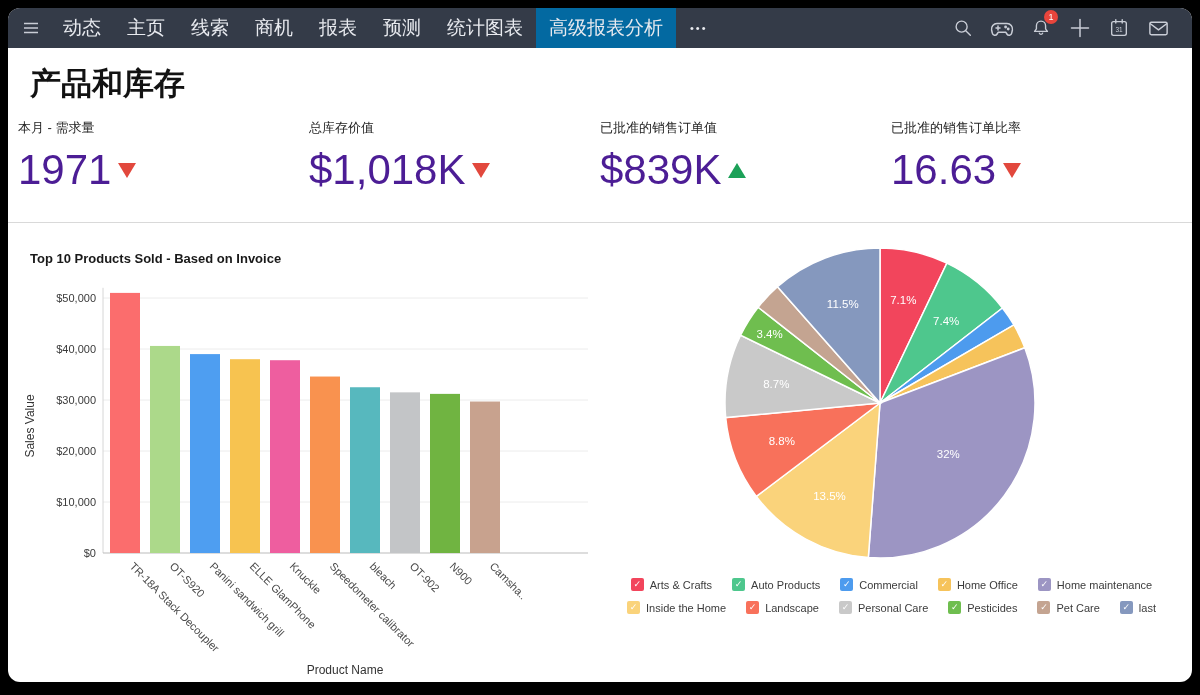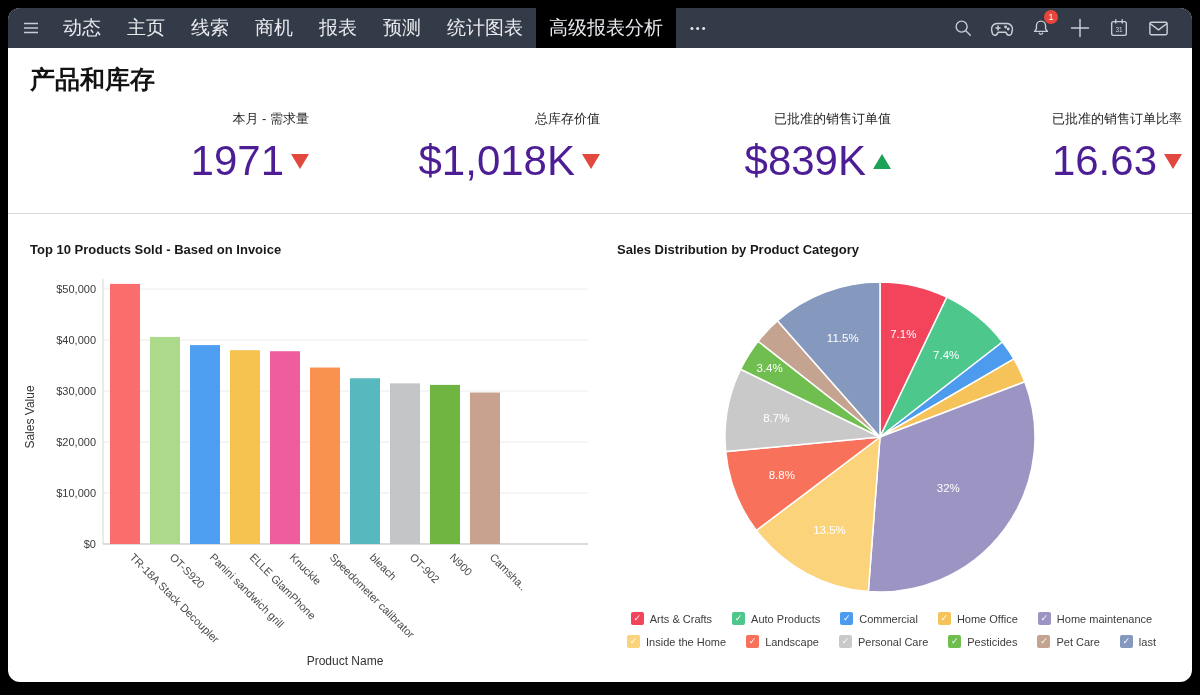--- a/index.html
+++ b/index.html
@@ -5,31 +5,31 @@
   * { margin:0; padding:0; box-sizing:border-box; }
   html,body { width:1200px; height:695px; background:#000; font-family:"Liberation Sans", sans-serif; overflow:hidden; }
   .window { position:absolute; left:8px; top:8px; right:8px; bottom:13px; background:#fff; border-radius:12px; overflow:hidden; }
 
   
   .navbar { height:40px; background:#343b48; display:flex; align-items:stretch; color:#e8eaef; }
   .nav-left { display:flex; align-items:stretch; flex:1; }
   .hamburger { display:flex; align-items:center; padding:0 10px 0 14px; cursor:pointer; }
   .nav-tabs { display:flex; align-items:stretch; }
   .nav-tab { display:flex; align-items:center; padding:0 13px; font-size:19px; cursor:pointer; white-space:nowrap; }
-  .nav-tab.active { background:#000000; }
+  .nav-tab.active { background:#0369a1; }
   .nav-more { display:flex; align-items:center; padding:0 14px; font-size:11px; letter-spacing:2px; cursor:pointer; }
   .nav-icons { display:flex; align-items:center; gap:7px; padding-right:18px; }
   .nav-icon { position:relative; width:32px; height:32px; display:flex; align-items:center; justify-content:center; cursor:pointer; }
   .nav-icon svg { stroke:#c9cdd6; fill:none; stroke-width:1.5; stroke-linecap:round; stroke-linejoin:round; }
   .badge { position:absolute; top:-2px; right:-1px; min-width:14px; height:14px; border-radius:8px; background:#e8453c; color:#fff; font-size:9px; display:flex; align-items:center; justify-content:center; padding:0 3px; }
 
   
-  .page-title { font-size:25px; font-weight:600; color:#121212; padding:15px 0 2px 22px; }
+  .page-title { font-size:31px; font-weight:600; color:#121212; padding:15px 0 2px 22px; }
   .kpi-row { display:flex; padding:12px 10px 2px 10px; border-bottom:1px solid #d9d9d9; }
-  .kpi { width:25%; text-align:right; padding-bottom:26px; }
+  .kpi { width:25%; text-align:left; padding-bottom:26px; }
   .kpi-label { font-size:13px; color:#262626; margin-bottom:9px; }
   .kpi-value { font-size:42px; color:#4c1d95; display:inline-flex; align-items:center; }
   .tri { display:inline-block; width:0; height:0; margin-left:7px; }
   .tri.down { border-left:9px solid transparent; border-right:9px solid transparent; border-top:15px solid #e2483d; }
   .tri.up   { border-left:9px solid transparent; border-right:9px solid transparent; border-bottom:15px solid #1ca158; }
 
   
   .charts { display:flex; }
   .chart-left  { width:597px; }
   .chart-right { flex:1; }
@@ -174,21 +174,20 @@
           <text font-size="11" fill="#4a4a4a" text-anchor="start" transform="translate(389,301) rotate(45)">OT-902</text>
           <rect x="410" y="127.88" width="30" height="159.12" fill="#70b441"></rect>
           <text font-size="11" fill="#4a4a4a" text-anchor="start" transform="translate(429,301) rotate(45)">N900</text>
           <rect x="450" y="135.53" width="30" height="151.47" fill="#c8a28e"></rect>
           <text font-size="11" fill="#4a4a4a" text-anchor="start" transform="translate(469,301) rotate(45)">Camsha..</text>
           <text x="14" y="160" font-size="12" fill="#333" text-anchor="middle" transform="rotate(-90 14 160)">Sales Value</text>
           <text x="325" y="408" font-size="12" fill="#333" text-anchor="middle">Product Name</text>
         </svg>
     </div>
     <div class="chart-right">
-      <div class="chart-title">Sales Distribution by Product Category</div>
       <svg id="pie-svg" width="570" height="345" viewBox="0 0 570 345">
           <path d="M275,180 L275.00,25.00 A155,155 0 0 1 341.88,40.17 Z" fill="#f2455c" stroke="#ffffff" stroke-width="1.5"></path>
           <text x="298.315332980092" y="81.21111320756785" font-size="11.5" fill="#ffffff" text-anchor="middle">7.1%</text>
           <path d="M275,180 L341.88,40.17 A155,155 0 0 1 397.47,85.00 Z" fill="#4ec78d" stroke="#ffffff" stroke-width="1.5"></path>
           <text x="341.15866948003986" y="101.95007341483573" font-size="11.5" fill="#ffffff" text-anchor="middle">7.4%</text>
           <path d="M275,180 L397.47,85.00 A155,155 0 0 1 408.91,101.94 Z" fill="#4d9bee" stroke="#ffffff" stroke-width="1.5"></path>
           <path d="M275,180 L408.91,101.94 A155,155 0 0 1 419.82,124.76 Z" fill="#f6c35b" stroke="#ffffff" stroke-width="1.5"></path>
           <path d="M275,180 L419.82,124.76 A155,155 0 0 1 263.32,334.56 Z" fill="#9c95c3" stroke="#ffffff" stroke-width="1.5"></path>
           <text x="343.3335854602422" y="234.9713998056535" font-size="11.5" fill="#ffffff" text-anchor="middle">32%</text>
           <path d="M275,180 L263.32,334.56 A155,155 0 0 1 151.34,273.45 Z" fill="#fad37b" stroke="#ffffff" stroke-width="1.5"></path>

